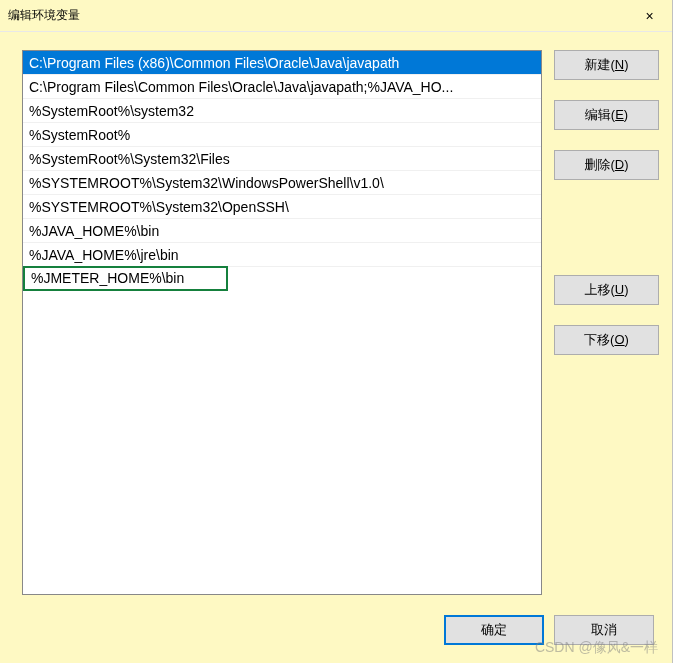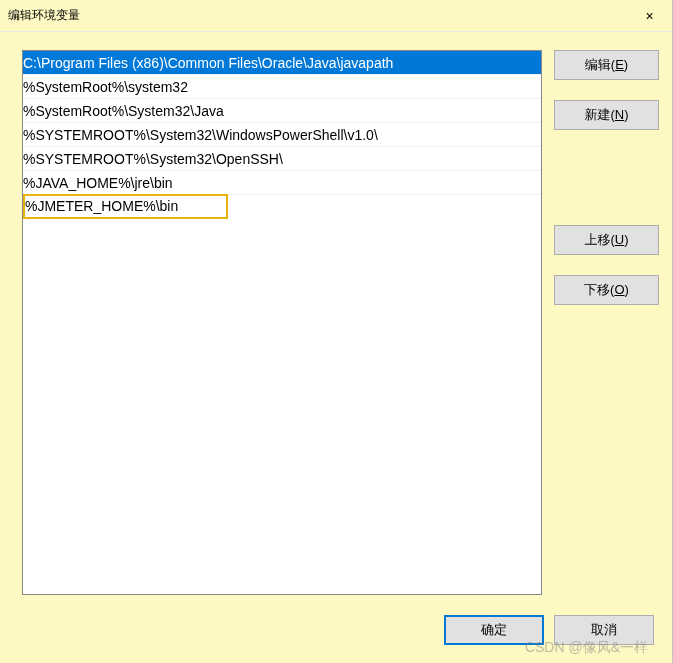--- a/index.html
+++ b/index.html
@@ -54,35 +54,35 @@
     .listbox {
       width: 520px;
       height: 545px;
       border: 1px solid #888;
       overflow: hidden;
       background: #fff;
     }
     .list-item {
       height: 24px;
       line-height: 24px;
-      padding: 0 0;
+      padding: 0 6px;
       font-size: 14px;
       color: #000;
       white-space: nowrap;
       overflow: hidden;
       text-overflow: ellipsis;
       cursor: default;
       border-bottom: 1px solid #f0f0f0;
     }
     .list-item.selected {
       background: #0078d7;
       color: #fff;
     }
     .highlight-box {
-      border: 2px solid #eab308;
+      border: 2px solid #15803d;
       margin: -1px 0 0 0;
       height: 25px;
       line-height: 21px;
       width: 205px;
     }
     .sidebar {
       display: flex;
       flex-direction: column;
       gap: 20px;
       width: 105px;
@@ -115,21 +115,21 @@
     .footer .btn {
       width: 100px;
       height: 30px;
     }
     .footer .btn.primary {
       border: 2px solid #0078d7;
       background: #e1e1e1;
     }
     .watermark {
       position: absolute;
-      right: 24px;
+      right: 14px;
       bottom: 6px;
       color: rgba(128,128,128,0.5);
       font-size: 14px;
       pointer-events: none;
     }
     .spacer-1 { height: 55px; }
     .spacer-2 { height: 55px; }
   </style>
 </head>
 <body>
@@ -138,35 +138,41 @@
   <div class="titlebar">
     <span class="title">编辑环境变量</span>
     <div class="close-btn">
       <span>×</span>
     </div>
   </div>
 
   <div class="content">
     <div class="listbox">
       <div class="list-item selected">C:\Program Files (x86)\Common Files\Oracle\Java\javapath</div>
+      <div class="list-item">C:\Program Files\Common Files\Oracle\Java\javapath;%JAVA_HO...</div>
       <div class="list-item">%SystemRoot%\system32</div>
-      <div class="list-item">%SystemRoot%\System32\Java</div>
+      <div class="list-item">%SystemRoot%</div>
+      <div class="list-item">%SystemRoot%\System32\Files</div>
       <div class="list-item">%SYSTEMROOT%\System32\WindowsPowerShell\v1.0\</div>
       <div class="list-item">%SYSTEMROOT%\System32\OpenSSH\</div>
+      <div class="list-item">%JAVA_HOME%\bin</div>
       <div class="list-item">%JAVA_HOME%\jre\bin</div>
       <div class="list-item highlight-box">%JMETER_HOME%\bin</div>
     </div>
 
     <div class="sidebar">
       <div class="btn-group">
         <button class="btn">
+          <span>新建(</span><span class="underline">N</span><span>)</span>
+        </button>
+        <button class="btn">
           <span>编辑(</span><span class="underline">E</span><span>)</span>
         </button>
         <button class="btn">
-          <span>新建(</span><span class="underline">N</span><span>)</span>
+          <span>删除(</span><span class="underline">D</span><span>)</span>
         </button>
       </div>
       <div class="spacer-1"></div>
       <div class="btn-group">
         <button class="btn">
           <span>上移(</span><span class="underline">U</span><span>)</span>
         </button>
         <button class="btn">
           <span>下移(</span><span class="underline">O</span><span>)</span>
         </button>

